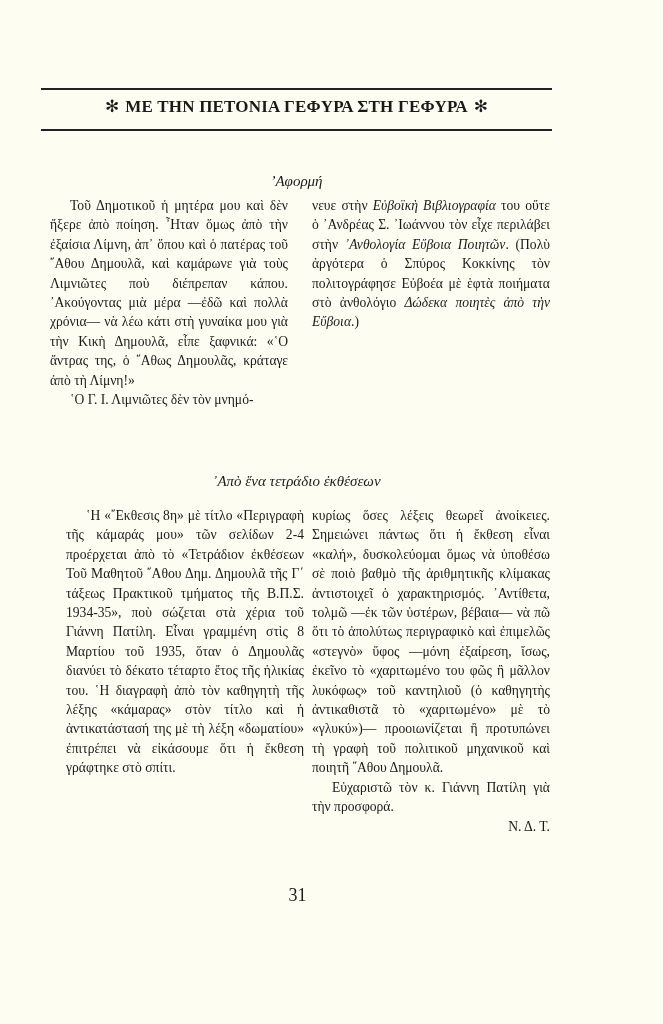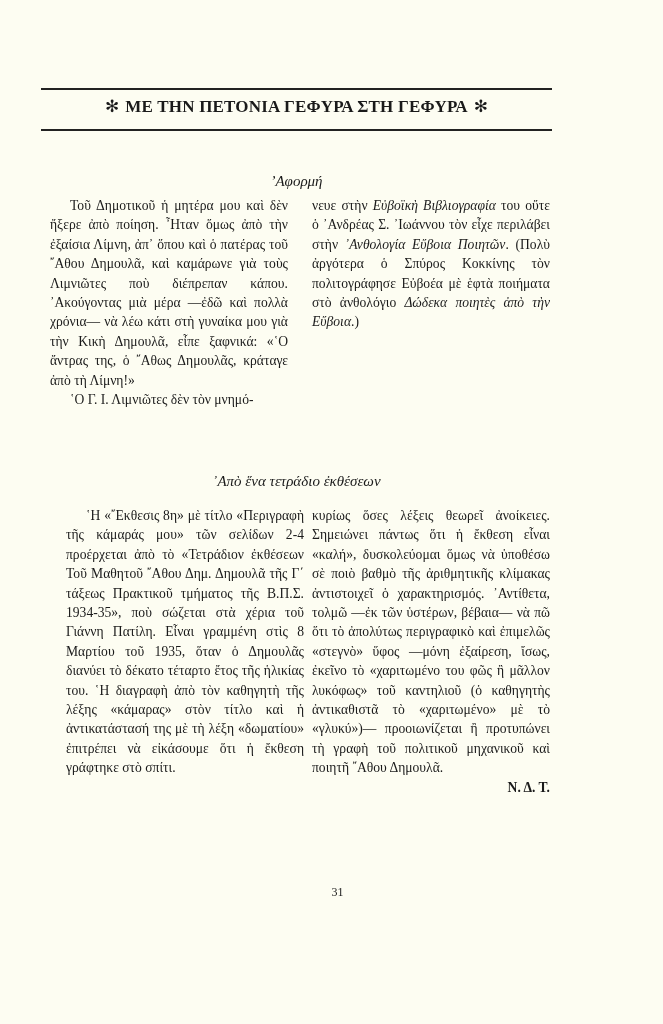--- a/index.html
+++ b/index.html
@@ -27,24 +27,24 @@
       position: absolute; left: 41px; width: 511px;
       text-align: center; font-style: italic; font-size: 15px;
     }
     .col {
       position: absolute; width: 238px;
       font-size: 13.6px; line-height: 19.4px;
       text-align: justify; hyphens: manual;
     }
     .col p { margin: 0; text-indent: 0; }
     .col p.ind { text-indent: 20px; }
-    .col p.right { text-align: right; font-weight: bold; }
+    .col p.right { text-align: right; }
     .page-number {
       position: absolute; left: 0; width: 595px; top: 885px;
-      text-align: center; font-size: 12px; padding-left: 40px;
+      text-align: center; font-size: 18px;
     }
     i { font-style: italic; font-family: Liberation Serif, serif; }
   </style>
 </head>
 <body>
 
 <div class="rule top"></div>
 <div class="page-title">
   <span class="star">✻</span><span>ΜΕ ΤΗΝ ΠΕΤΟΝΙΑ ΓΕΦΥΡΑ ΣΤΗ ΓΕΦΥΡΑ</span><span class="star">✻</span>
 </div>
@@ -62,16 +62,17 @@
 </div>
 
 <div class="section-title" style="top:473px;">᾿Απὸ ἕνα τετράδιο ἐκθέσεων</div>
 
 <div class="col" style="left:50px; top:506px;margin-left:16px;">
   <p class="ind">῾Η «῎Εκθεσις 8η» μὲ τίτλο «Περιγραφὴ τῆς κάμαράς μου» τῶν σελίδων 2-4 προέρχεται ἀπὸ τὸ «Τετράδιον ἐκθέσεων Τοῦ Μαθητοῦ ῎Αθου Δημ. Δημουλᾶ τῆς Γ΄ τάξεως Πρακτικοῦ τμήματος τῆς Β.Π.Σ. 1934-35», ποὺ σώζεται στὰ χέρια τοῦ Γιάννη Πατίλη. Εἶναι γραμμένη στὶς 8 Μαρτίου τοῦ 1935, ὅταν ὁ Δημουλᾶς διανύει τὸ δέκατο τέταρτο ἔτος τῆς ἡλικίας του. ῾Η διαγραφὴ ἀπὸ τὸν καθηγητὴ τῆς λέξης «κάμαρας» στὸν τίτλο καὶ ἡ ἀντικατάστασή της μὲ τὴ λέξη «δωματίου» ἐπιτρέπει νὰ εἰκάσουμε ὅτι ἡ ἔκθεση γράφτηκε στὸ σπίτι.</p>
 </div>
 
 <div class="col" style="left:312px; top:506px;">
   <p>κυρίως ὅσες λέξεις θεωρεῖ ἀνοίκειες. Σημειώνει πάντως ὅτι ἡ ἔκθεση εἶναι «καλή», δυσκολεύομαι ὅμως νὰ ὑποθέσω σὲ ποιὸ βαθμὸ τῆς ἀριθμητικῆς κλίμακας ἀντιστοιχεῖ ὁ χαρακτηρισμός. ᾿Αντίθετα, τολμῶ —ἐκ τῶν ὑστέρων, βέβαια— νὰ πῶ ὅτι τὸ ἀπολύτως περιγραφικὸ καὶ ἐπιμελῶς «στεγνὸ» ὕφος —μόνη ἐξαίρεση, ἴσως, ἐκεῖνο τὸ «χαριτωμένο του φῶς ἢ μᾶλλον λυκόφως» τοῦ καντηλιοῦ (ὁ καθηγητὴς ἀντικαθιστᾶ τὸ «χαριτωμένο» μὲ τὸ «γλυκύ»)— προοιωνίζεται ἢ προτυπώνει τὴ γραφὴ τοῦ πολιτικοῦ μηχανικοῦ καὶ ποιητῆ ῎Αθου Δημουλᾶ.</p>
+  <p class="ind">Εὐχαριστῶ τὸν κ. Γιάννη Πατίλη γιὰ τὴν προσφορά.</p>
   <p class="right">Ν. Δ. Τ.</p>
 </div>
 
 <div class="page-number">31</div>
 
 </body></html>

